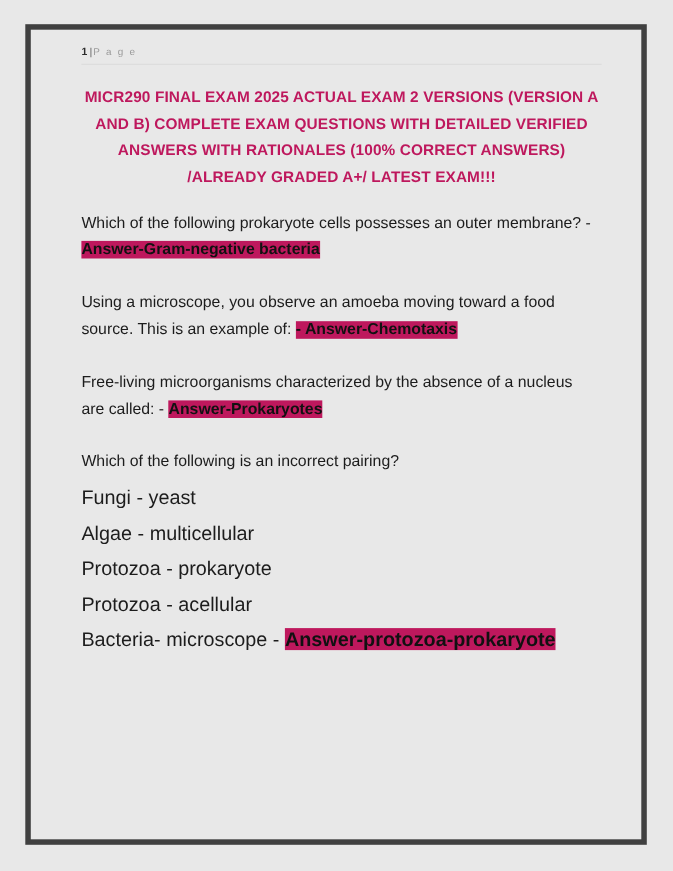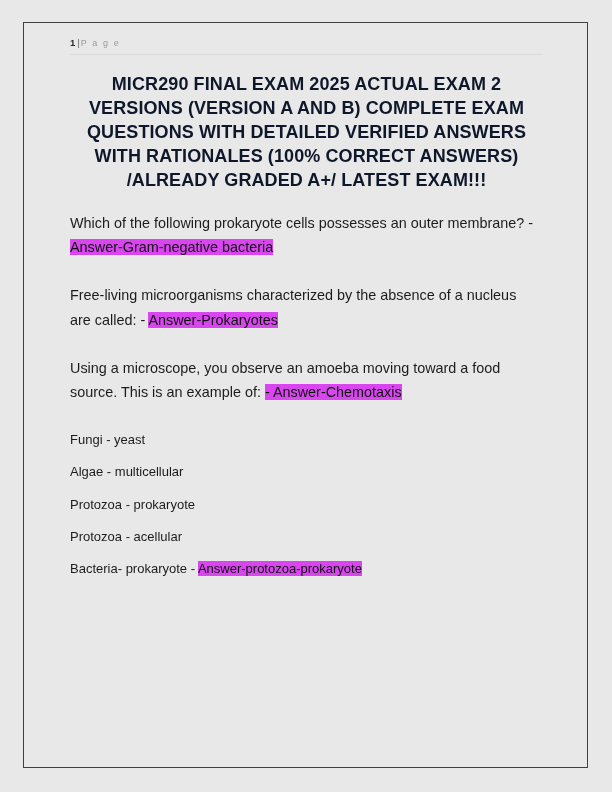--- a/index.html
+++ b/index.html
@@ -13,21 +13,21 @@
     font-family: "Liberation Sans", sans-serif;
     overflow: hidden;
   }
   .page {
     position: absolute;
     left: 23px;
     top: 22px;
     width: 565px;
     height: 746px;
     background: #e8e8e8;
-    border: 1px solid #404040;
+    border: 5px solid #404040;
     box-sizing: border-box;
   }
   .page-inner {
     position: absolute;
     left: 46px;
     top: 12px;
     width: 473px;
   }
   .page-header {
     font-size: 9px;
@@ -50,49 +50,50 @@
     padding: 0 1px 0 2px;
   }
   .header-rule {
     margin-top: 3px;
     border-top: 1px solid #dcdcdc;
     width: 473px;
   }
   .doc-title {
     margin-top: 17px;
     text-align: center;
-    color: #0f172a;
+    color: #be185d;
     font-weight: bold;
-    font-size: 18px;
+    font-size: 14px;
     line-height: 24px;
     letter-spacing: 0.1px;
   }
   .body-area {
     margin-top: 19px;
   }
   .qblock {
     font-size: 14.4px;
     line-height: 24.2px;
     color: #1c1c1c;
     margin-bottom: 24px;
     width: 468px;
   }
   .qblock.tight {
     margin-bottom: 0;
   }
   .list-line {
-    font-size: 13px;
+    font-size: 18px;
     line-height: 24.2px;
     color: #1c1c1c;
     margin-top: 8px;
   }
   mark.hl {
-    background: #d946ef;
+    background: #be185d;
     color: #111111;
     padding: 0;
+    font-weight: bold;
   }
   .q4-intro {
     margin-bottom: 0;
   }
 </style>
 </head>
 <body>
 
 <div class="page">
   <div class="page-inner">
@@ -104,31 +105,34 @@
 
     <div class="doc-title">MICR290 FINAL EXAM 2025 ACTUAL EXAM 2 VERSIONS (VERSION A AND B) COMPLETE EXAM QUESTIONS WITH DETAILED VERIFIED ANSWERS WITH RATIONALES (100% CORRECT ANSWERS) /ALREADY GRADED A+/ LATEST EXAM!!!</div>
 
     <div class="body-area">
 
       <div class="qblock">
         <span>Which of the following prokaryote cells possesses an outer membrane? - </span><mark class="hl">Answer-Gram-negative bacteria</mark>
       </div>
 
       <div class="qblock">
+        <span>Using a microscope, you observe an amoeba moving toward a food source. This is an example of: </span><mark class="hl">- Answer-Chemotaxis</mark>
+      </div>
+
+      <div class="qblock">
         <span>Free-living microorganisms characterized by the absence of a nucleus are called: - </span><mark class="hl">Answer-Prokaryotes</mark>
       </div>
 
-      <div class="qblock">
-        <span>Using a microscope, you observe an amoeba moving toward a food source. This is an example of: </span><mark class="hl">- Answer-Chemotaxis</mark>
+      <div class="qblock tight q4-intro">
+        <span>Which of the following is an incorrect pairing?</span>
       </div>
-
 
       <div class="list-line">Fungi - yeast</div>
       <div class="list-line">Algae - multicellular</div>
       <div class="list-line">Protozoa - prokaryote</div>
       <div class="list-line">Protozoa - acellular</div>
       <div class="list-line">
-        <span>Bacteria- prokaryote - </span><mark class="hl">Answer-protozoa-prokaryote</mark>
+        <span>Bacteria- microscope - </span><mark class="hl">Answer-protozoa-prokaryote</mark>
       </div>
 
     </div>
   </div>
 </div>
 
 </body></html>

